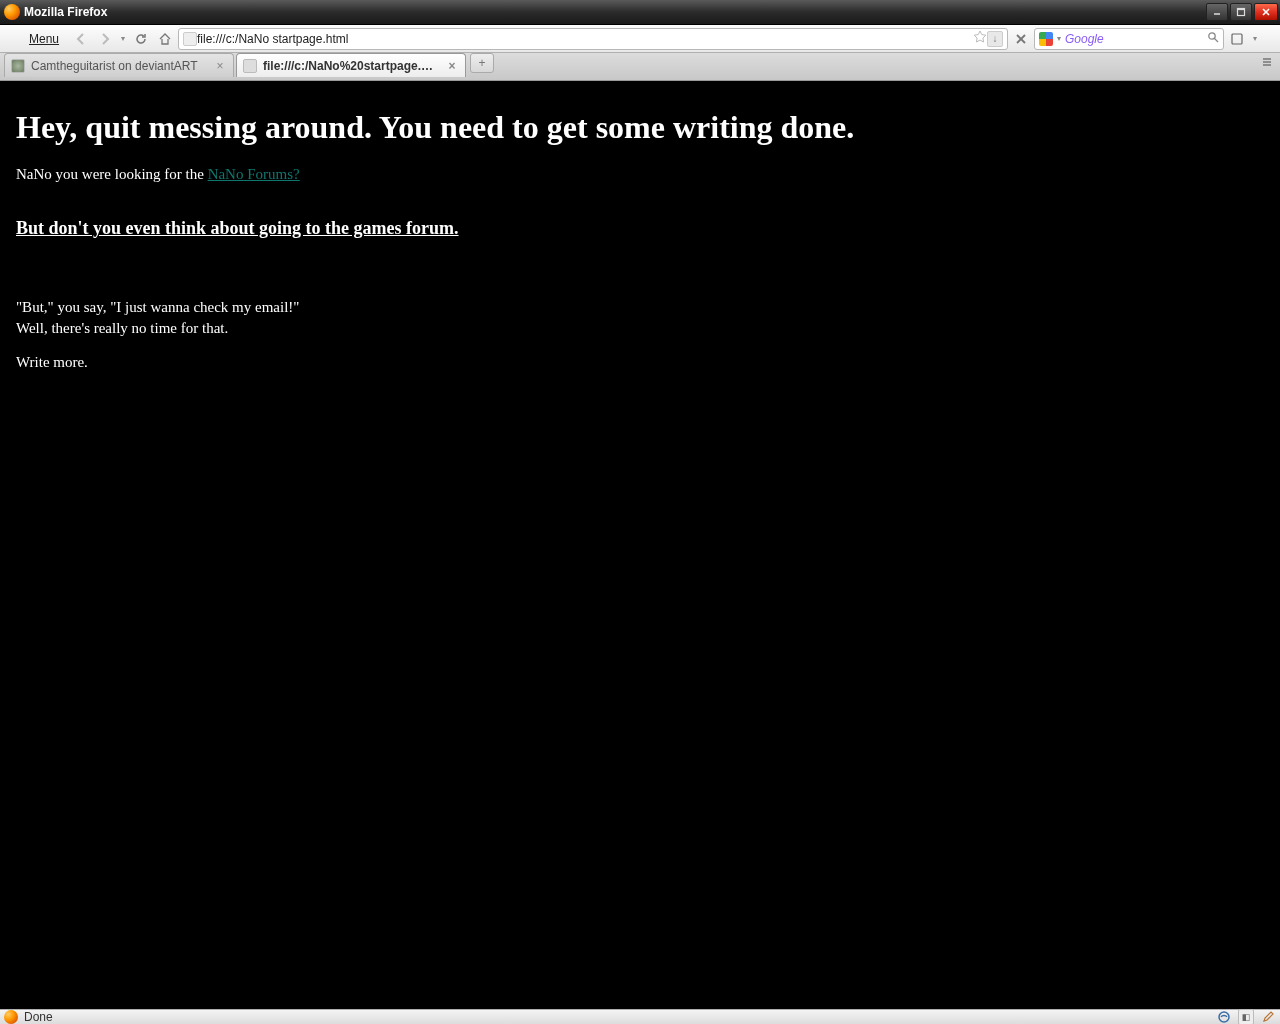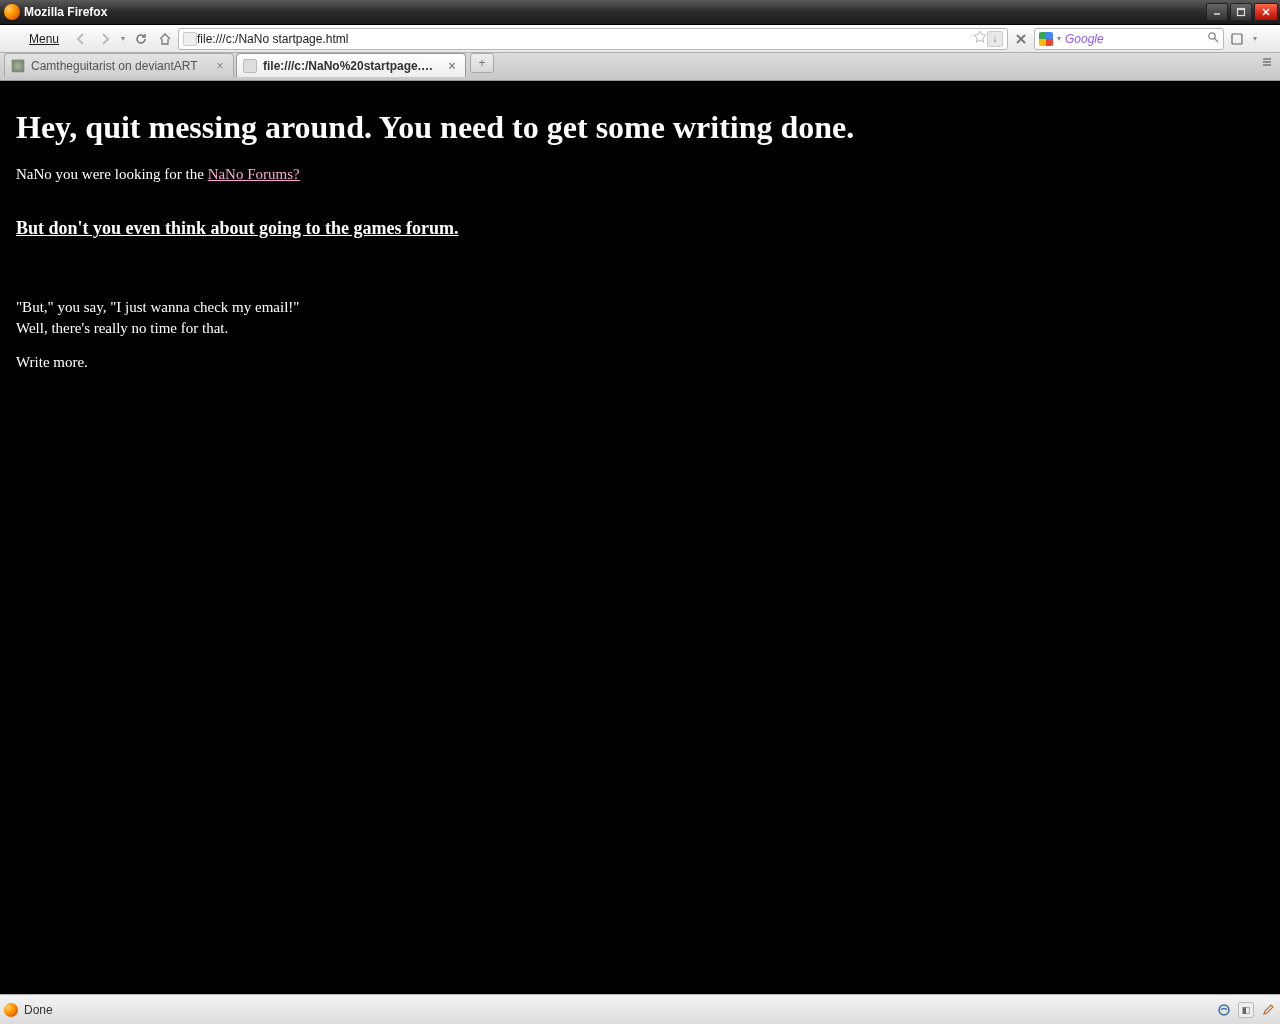--- a/index.html
+++ b/index.html
@@ -104,28 +104,28 @@
   .taboverflow { width:18px;height:18px;color:#666;display:flex;align-items:center;justify-content:center;margin-bottom:4px; }
 
   
   .content {
     flex:1; background:#000; color:#fff; overflow:auto;
     padding: 16px;
     font-family: Georgia, "Times New Roman", serif;
   }
   .content h1 { font-size: 32px; font-weight:bold; margin: 12px 0 18px 0; font-family: Georgia, "Times New Roman", serif; }
   .content p { font-size: 15px; margin: 0 0 14px 0; line-height:1.35; }
-  .content a { color:#f9a8d4; text-decoration:underline; }
+  .content a { color:#0f766e; text-decoration:underline; }
   .content h3 { font-size: 18px; font-weight:bold; margin: 34px 0 18px 0; font-family: Georgia, "Times New Roman", serif; text-decoration: underline; }
   .content .gap { height: 40px; }
   .content .bold { font-weight:normal; }
 
   
   .statusbar {
-    height: 30px;
+    height: 15px;
     background: linear-gradient(to bottom,#f4f4f4,#dcdcdc);
     border-top:1px solid #b0b0b0;
     display:flex; align-items:center; padding:0 4px; gap:6px;
     font-size:12px; color:#333;
   }
   .statusbar .ff-mini { width:14px;height:14px;background:radial-gradient(circle at 30% 30%,#ffcc66,#ff9900 40%,#cc3300);border-radius:50%; }
   .statusbar .stext { flex:1; }
   .statusbar .sicon { width:16px;height:16px;display:flex;align-items:center;justify-content:center;color:#3a6ea5; }
   .statusbar .sicon.box { border:1px solid #bbb;background:#eee;border-radius:2px;color:#666;font-size:9px; }
 </style>

